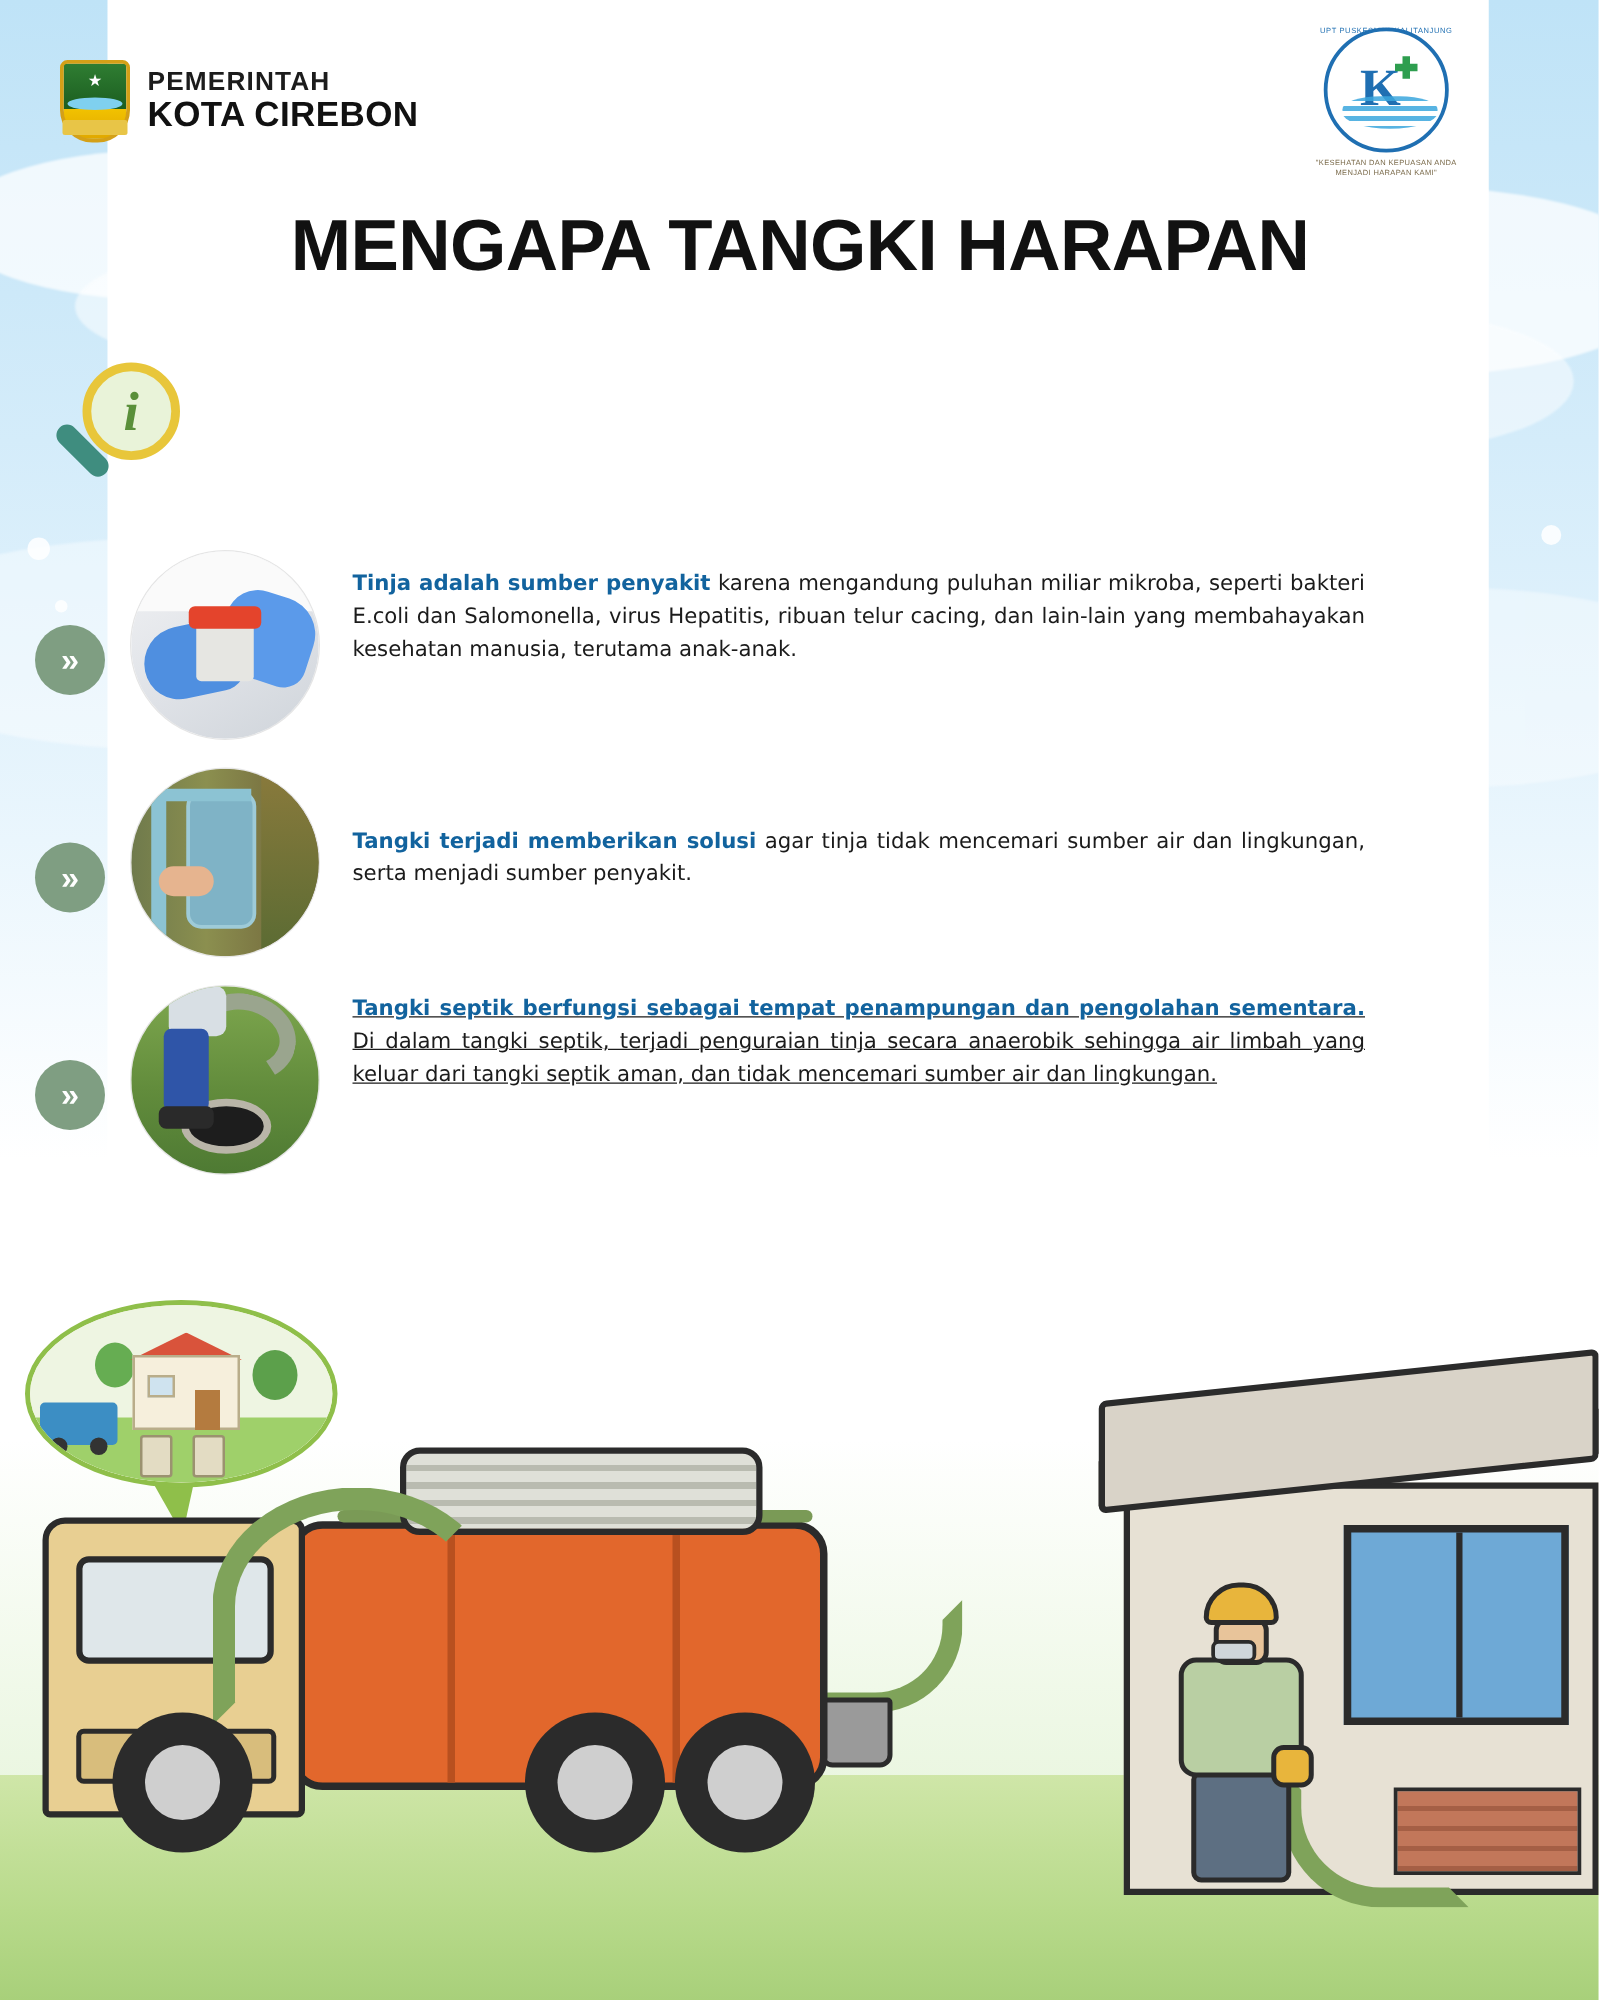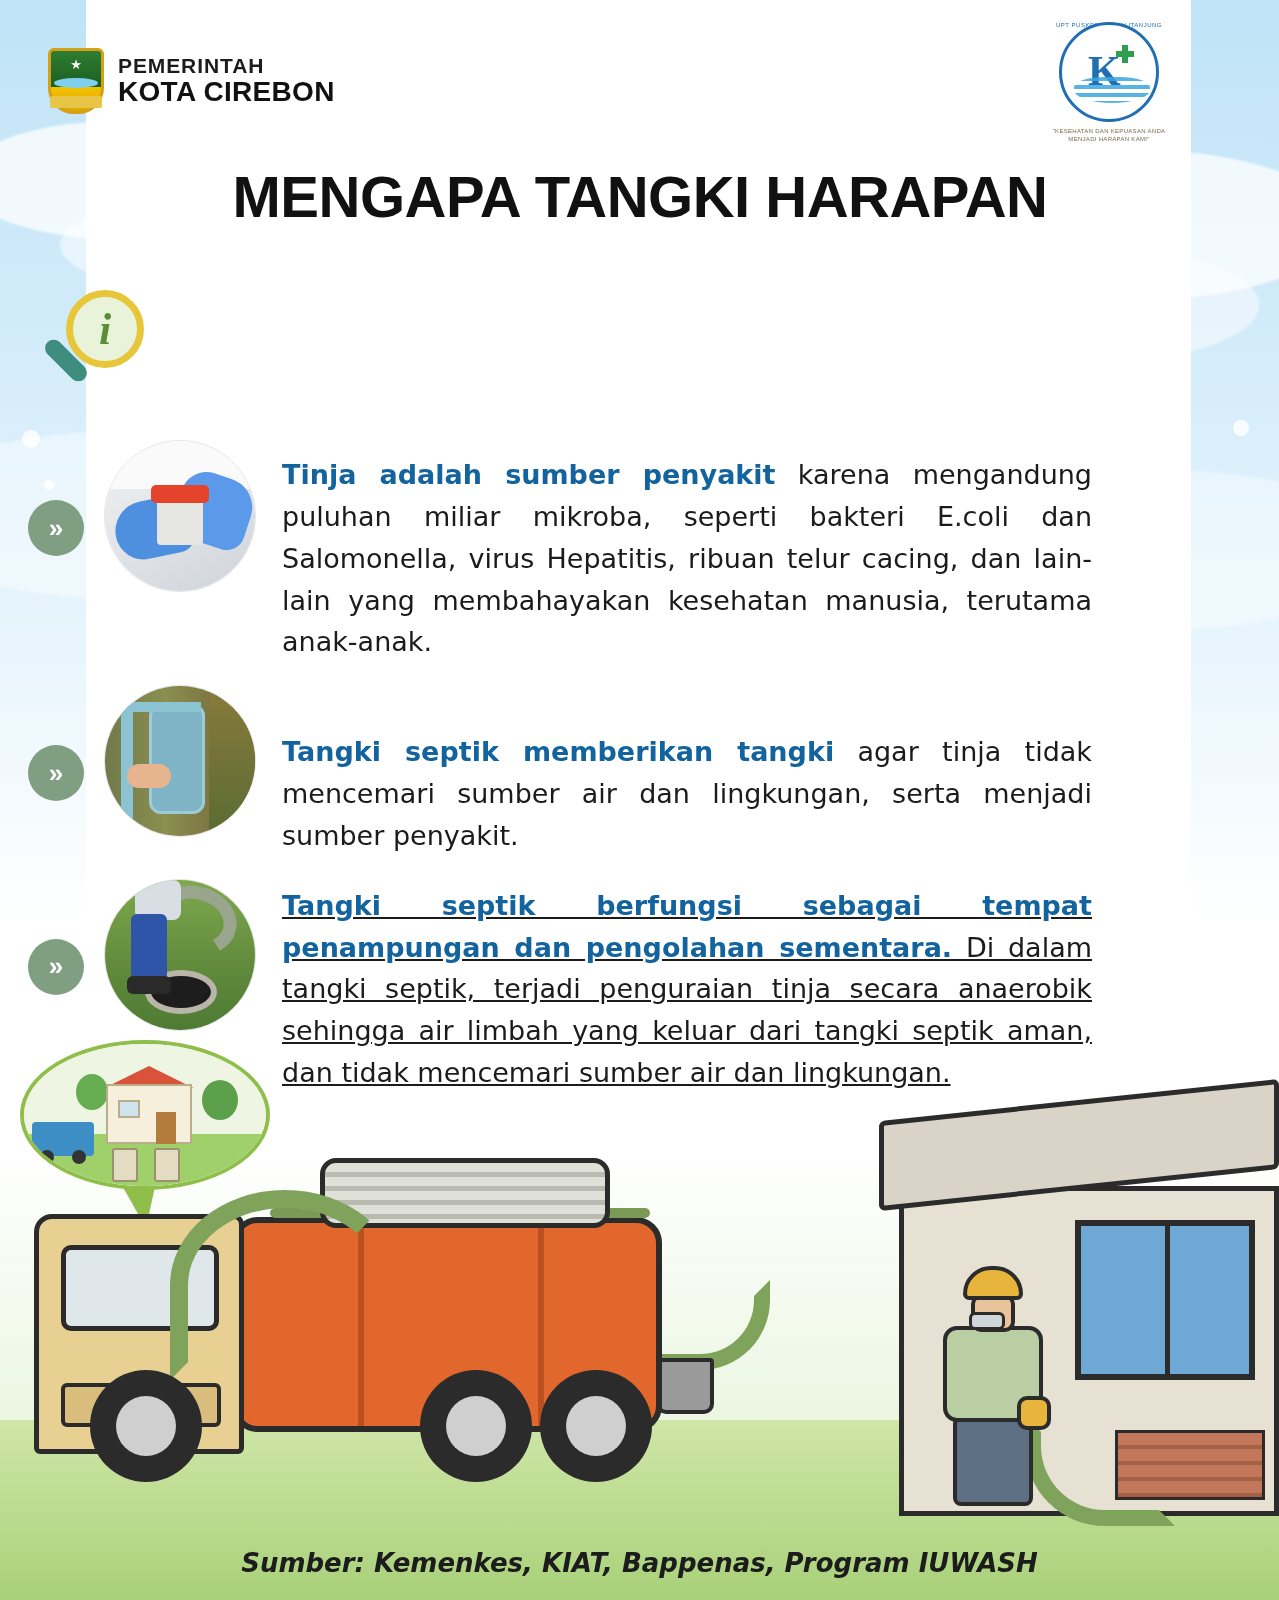--- a/index.html
+++ b/index.html
@@ -209,21 +209,21 @@
   .t3 .scene { background: linear-gradient(180deg,#7fa84f 0%, #628c3c 55%, #4e7a33 100%); }
   .t3 .hole { position: absolute; left: 40px; bottom: 16px; width: 72px; height: 44px; background: #1d1d1d; border-radius: 50%; border: 6px solid #b9b5a8; }
   .t3 .hose { position: absolute; left: 46px; top: 6px; width: 86px; height: 70px; border: 13px solid #9aa58e; border-radius: 50%; border-bottom-color: transparent; border-left-color: transparent; transform: rotate(12deg); }
   .t3 .leg { position: absolute; left: 26px; top: 34px; width: 36px; height: 66px; background: #2f55a8; border-radius: 6px; }
   .t3 .boot { position: absolute; left: 22px; top: 96px; width: 44px; height: 18px; background: #2a2a2a; border-radius: 6px; }
   .t3 .body { position: absolute; left: 30px; top: 0; width: 46px; height: 40px; background: #d8dfe4; border-radius: 8px; }
 
   .txt {
     margin-left: 26px;
     width: 810px;
-    font-size: 27px;
+    font-size: 17px;
     line-height: 1.55;
     color: #1b1b1b;
     text-align: justify;
     font-family: "DejaVu Sans", sans-serif;
     margin-top: 14px;
   }
   .txt b { color: #12639e; }
   .row.r2 .txt { margin-top: 46px; }
   .row.r3 .txt { margin-top: 6px; text-decoration: underline; }
 
@@ -386,21 +386,21 @@
       <div class="thumb t2">
         <div class="scene">
           <div class="moss"></div>
           <div class="tank"></div>
           <div class="pipe"></div>
           <div class="pipe2"></div>
           <div class="hand"></div>
         </div>
       </div>
       <div class="txt">
-        <b>Tangki septik memberikan tangki</b><span> agar tinja tidak mencemari sumber air dan lingkungan, serta menjadi sumber penyakit.</span>
+        <b>Tangki terjadi memberikan solusi</b><span> agar tinja tidak mencemari sumber air dan lingkungan, serta menjadi sumber penyakit.</span>
       </div>
     </div>
 
     <div class="row r3">
       <div class="chev">»</div>
       <div class="thumb t3">
         <div class="scene">
           <div class="hole"></div>
           <div class="hose"></div>
           <div class="body"></div>
@@ -467,15 +467,14 @@
         <div class="window"></div>
         <div class="grill"></div>
       </div>
       <div class="green-hose"></div>
       <div class="wheel w1"></div>
       <div class="wheel w2"></div>
       <div class="wheel w3"></div>
     </div>
   </div>
 
-  <div class="source">Sumber: Kemenkes, KIAT, Bappenas, Program IUWASH</div>
 
 </div>
 
 </body></html>

